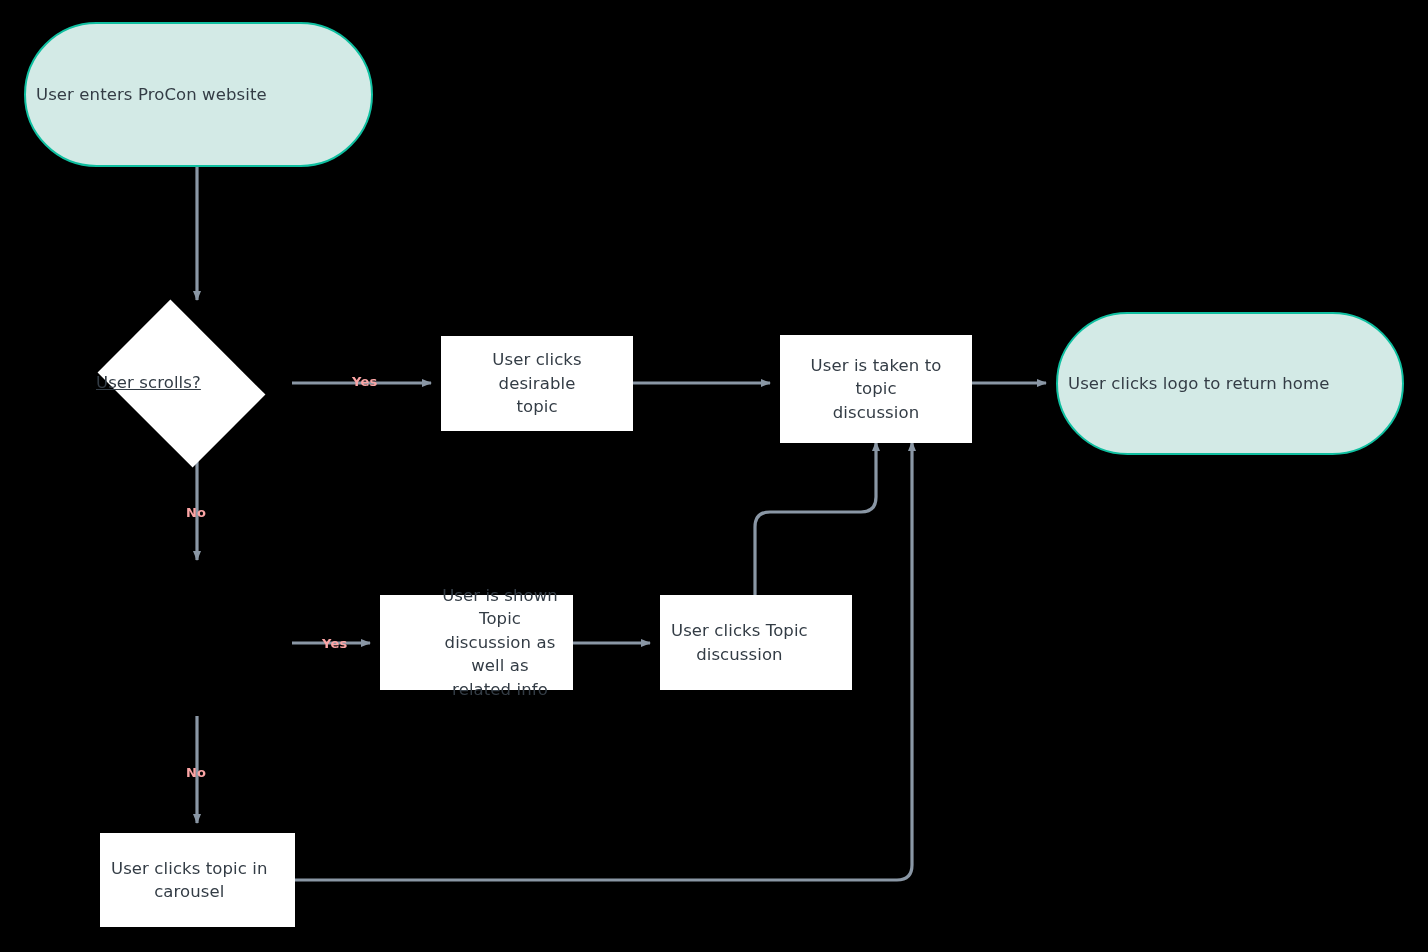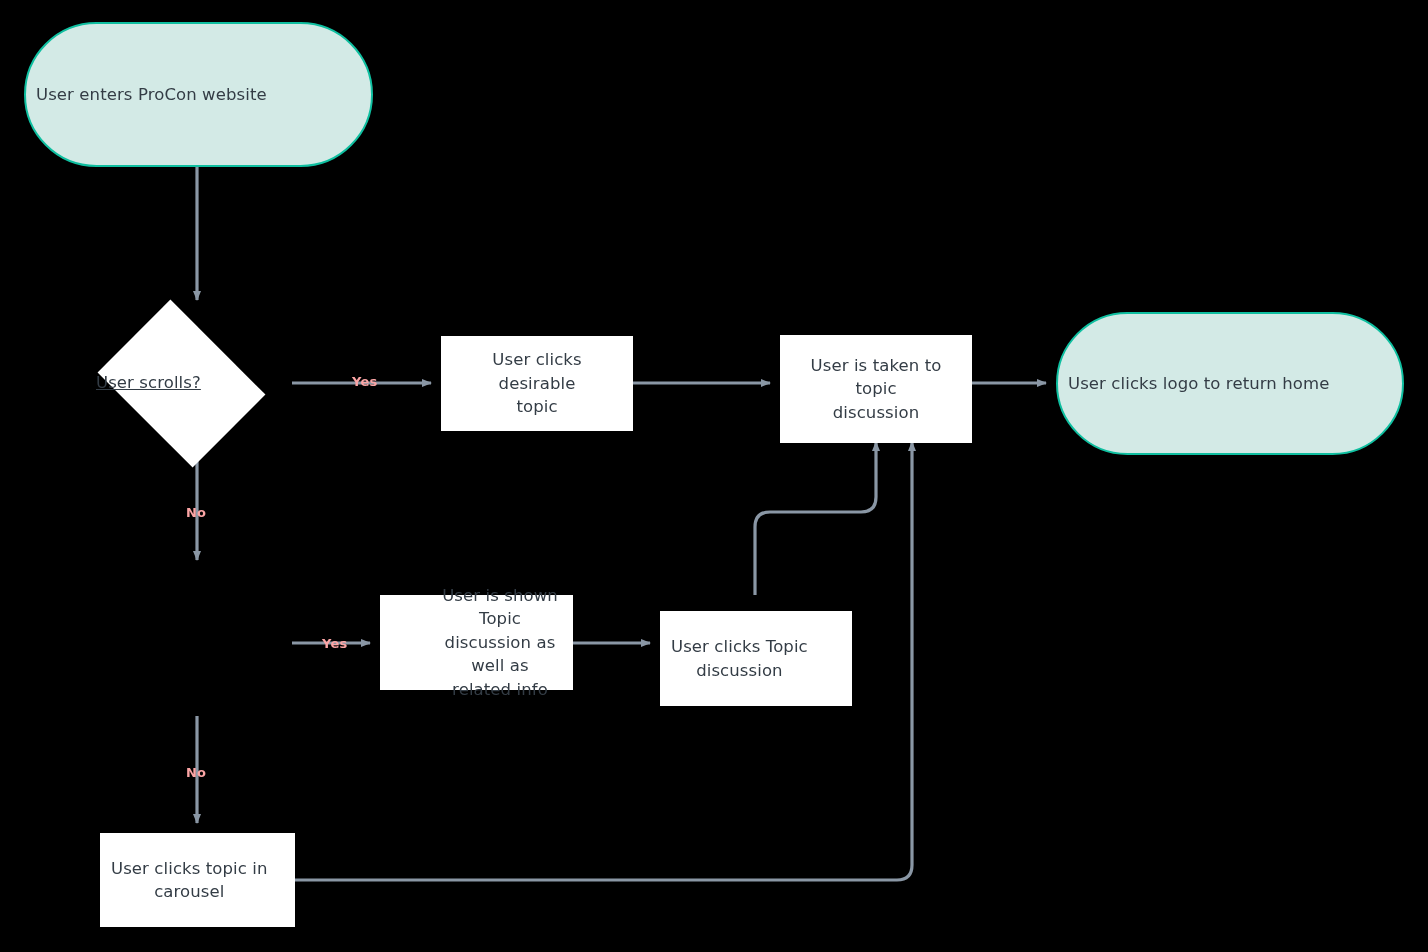--- a/index.html
+++ b/index.html
@@ -146,21 +146,21 @@
     <span class="label">User clicks logo to return home</span>
   </div>
 
 
   <div class="node process" style="left:380px; top:595px; width:193px; height:95px;padding-left:47px;">
     <span class="label">User is shown Topic
 discussion as well as
 related info</span>
   </div>
 
-  <div class="node process" style="left:660px; top:595px; width:192px; height:95px;margin-top:16px;">
+  <div class="node process" style="left:660px; top:595px; width:192px; height:95px;">
     <span class="label">User clicks Topic
 discussion</span>
   </div>
 
   <div class="node process" style="left:100px; top:833px; width:195px; height:94px;">
     <span class="label">User clicks topic in
 carousel</span>
   </div>
 
   <span class="edge-label" style="left:352px; top:375px;">Yes</span>

